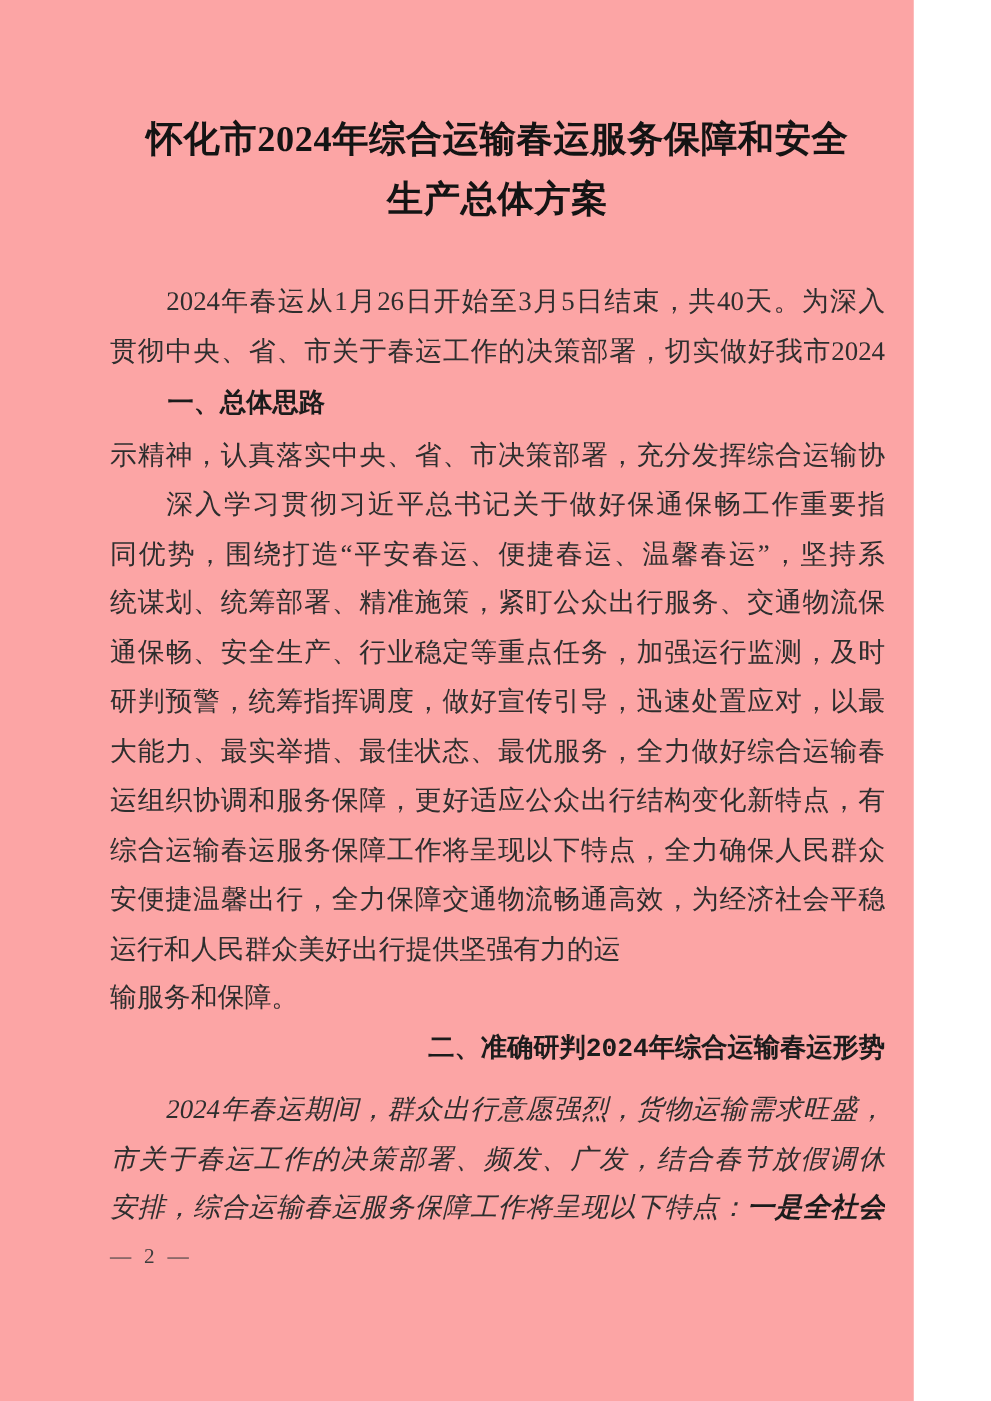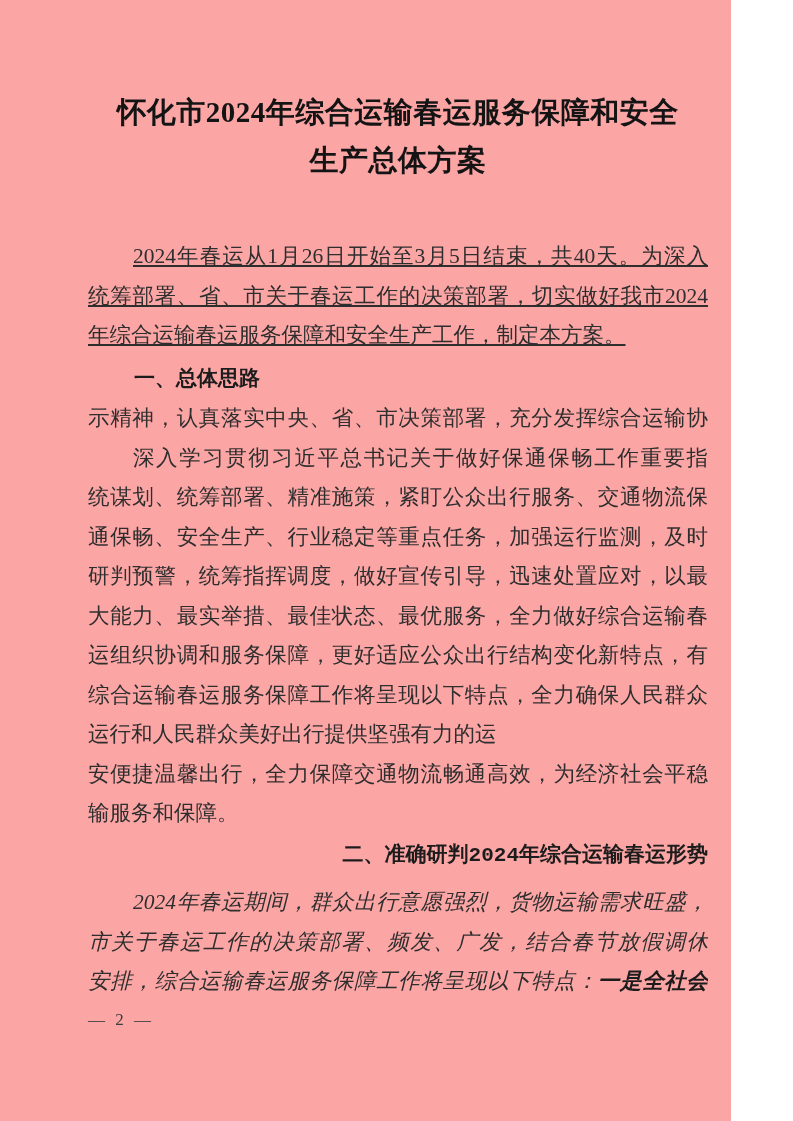--- a/index.html
+++ b/index.html
@@ -51,21 +51,21 @@
     font-family: Liberation Mono, monospace;
     font-weight: bold;
     font-size: 21px;
     line-height: 39.5px;
     height: 39.5px;
     color: #1c1c1c;
     text-indent: 46px;
     overflow: hidden;
   }
 
-  .p1 { margin-top: 53px; text-decoration: underline; }
+  .p1 { margin-top: 38px; }
   .h1 { margin-top: 4px; }
   .h2 { margin-top: 2px; text-align: right; }
   .p3 { margin-top: 8px; font-style: italic; }
 
   .bold-run { font-weight: bold; color: #1c1c1c; }
 
   .page-footer {
     margin-top: 6px;
     font-size: 17px;
     line-height: 24px;
@@ -79,37 +79,37 @@
 <div class="page">
   <div class="content">
 
     <div class="doc-title">
       <div>怀化市2024年综合运输春运服务保障和安全</div>
       <div>生产总体方案</div>
     </div>
 
     <div class="p1">
       <div class="line just indent">2024年春运从1月26日开始至3月5日结束，共40天。为深入</div>
-      <div class="line just">统筹部署、省、市关于春运工作的决策部署，切实做好我市2024</div>
-      <div class="line">年综合运输春运服务保障和安全生产工作，制定本方案。</div>
+      <div class="line just">贯彻中央、省、市关于春运工作的决策部署，切实做好我市2024</div>
     </div>
 
     <div class="heading h1">一、总体思路</div>
 
     <div>
       <div class="line just">示精神，认真落实中央、省、市决策部署，充分发挥综合运输协</div>
       <div class="line just indent">深入学习贯彻习近平总书记关于做好保通保畅工作重要指</div>
+      <div class="line just">同优势，围绕打造“平安春运、便捷春运、温馨春运”，坚持系</div>
       <div class="line just">统谋划、统筹部署、精准施策，紧盯公众出行服务、交通物流保</div>
       <div class="line just">通保畅、安全生产、行业稳定等重点任务，加强运行监测，及时</div>
       <div class="line just">研判预警，统筹指挥调度，做好宣传引导，迅速处置应对，以最</div>
       <div class="line just">大能力、最实举措、最佳状态、最优服务，全力做好综合运输春</div>
       <div class="line just">运组织协调和服务保障，更好适应公众出行结构变化新特点，有</div>
       <div class="line just">综合运输春运服务保障工作将呈现以下特点，全力确保人民群众平</div>
+      <div class="line just">安便捷温馨出行，全力保障交通物流畅通高效，为经济社会平稳</div>
       <div class="line">运行和人民群众美好出行提供坚强有力的运</div>
-      <div class="line just">安便捷温馨出行，全力保障交通物流畅通高效，为经济社会平稳</div>
       <div class="line">输服务和保障。</div>
     </div>
 
     <div class="heading h2">二、准确研判2024年综合运输春运形势</div>
 
     <div class="p3">
       <div class="line just indent">2024年春运期间，群众出行意愿强烈，货物运输需求旺盛，</div>
       <div class="line just">市关于春运工作的决策部署、频发、广发，结合春节放假调休</div>
       <div class="line just"><span>安排，综合运输春运服务保障工作将呈现以下特点：</span><span class="bold-run">一是全社会</span></div>
     </div>

